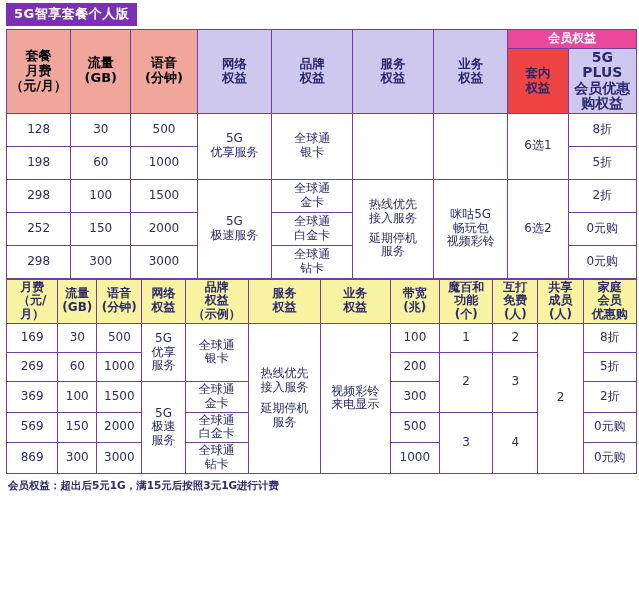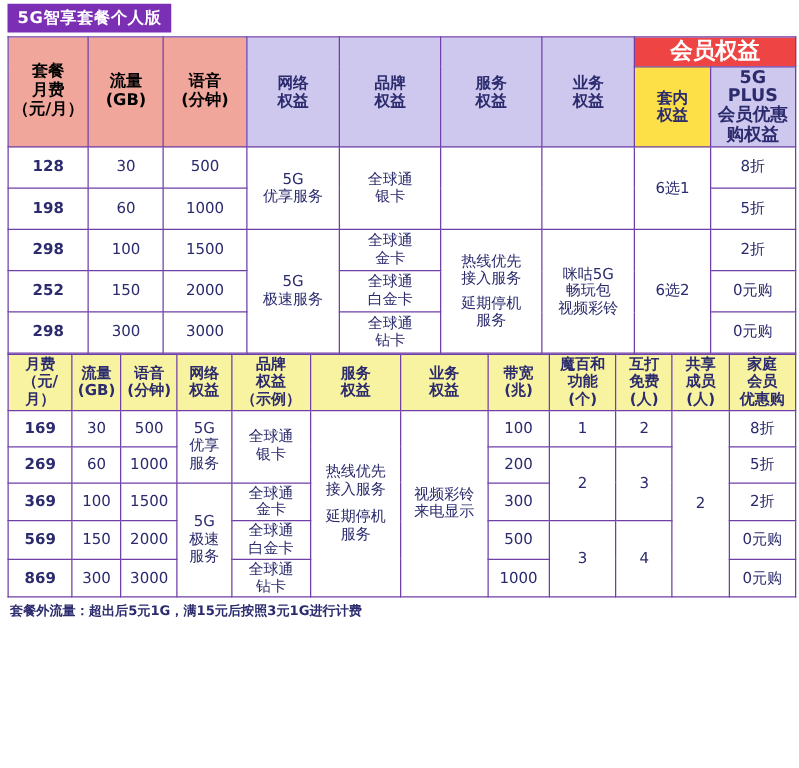--- a/index.html
+++ b/index.html
@@ -32,29 +32,29 @@
     vertical-align:middle;
     font-size:12px;
     color:#2b2b6e;
     padding:1px 1px;
     line-height:1.15;
   }
 
   
   .hd-pink{background:#f0a69a;color:#000000;font-weight:bold;font-size:13px;}
   .hd-lav{background:#cfc8ee;color:#2b2b6e;font-weight:bold;font-size:12.5px;}
-  .hd-lav2{background:#fde047;color:#2b2b6e;font-weight:bold;font-size:12.5px;}
-  .hd-purple{background:#ef4444;color:#ffffff;font-weight:bold;font-size:18px;}
+  .hd-lav2{background:#ef4444;color:#2b2b6e;font-weight:bold;font-size:12.5px;}
+  .hd-purple{background:#ec4899;color:#ffffff;font-weight:bold;font-size:12px;}
   .hd-lav-sm{background:#cfc8ee;color:#2b2b6e;font-weight:bold;font-size:14px;line-height:1.1;}
 
   
   .hd-yellow{background:#f7f3a0;color:#2b2b6e;font-weight:bold;font-size:12px;}
 
   .cell{background:#ffffff;}
-  .b{font-weight:bold;text-align:center;}
+  .b{font-weight:normal;text-align:center;}
 
   .t1 td{height:30px;}
   .t2 td{height:26px;}
 
   .footnote{
     font-size:10.5px;
     color:#2b2b6e;
     margin:4px 0 0 4px;
     line-height:1.45;
     font-weight:bold;
@@ -357,16 +357,16 @@
           <div>全球通</div>
           <div>钻卡</div>
         </td>
         <td class="cell">1000</td>
         <td class="cell">0元购</td>
       </tr>
     </tbody>
   </table>
 
   <div class="footnote">
-    <div>套餐外流量：超出后5元1G，满15元后按照3元1G进行计费</div>
+    <div>会员权益：超出后5元1G，满15元后按照3元1G进行计费</div>
   </div>
 
 </div>
 
 </body></html>

